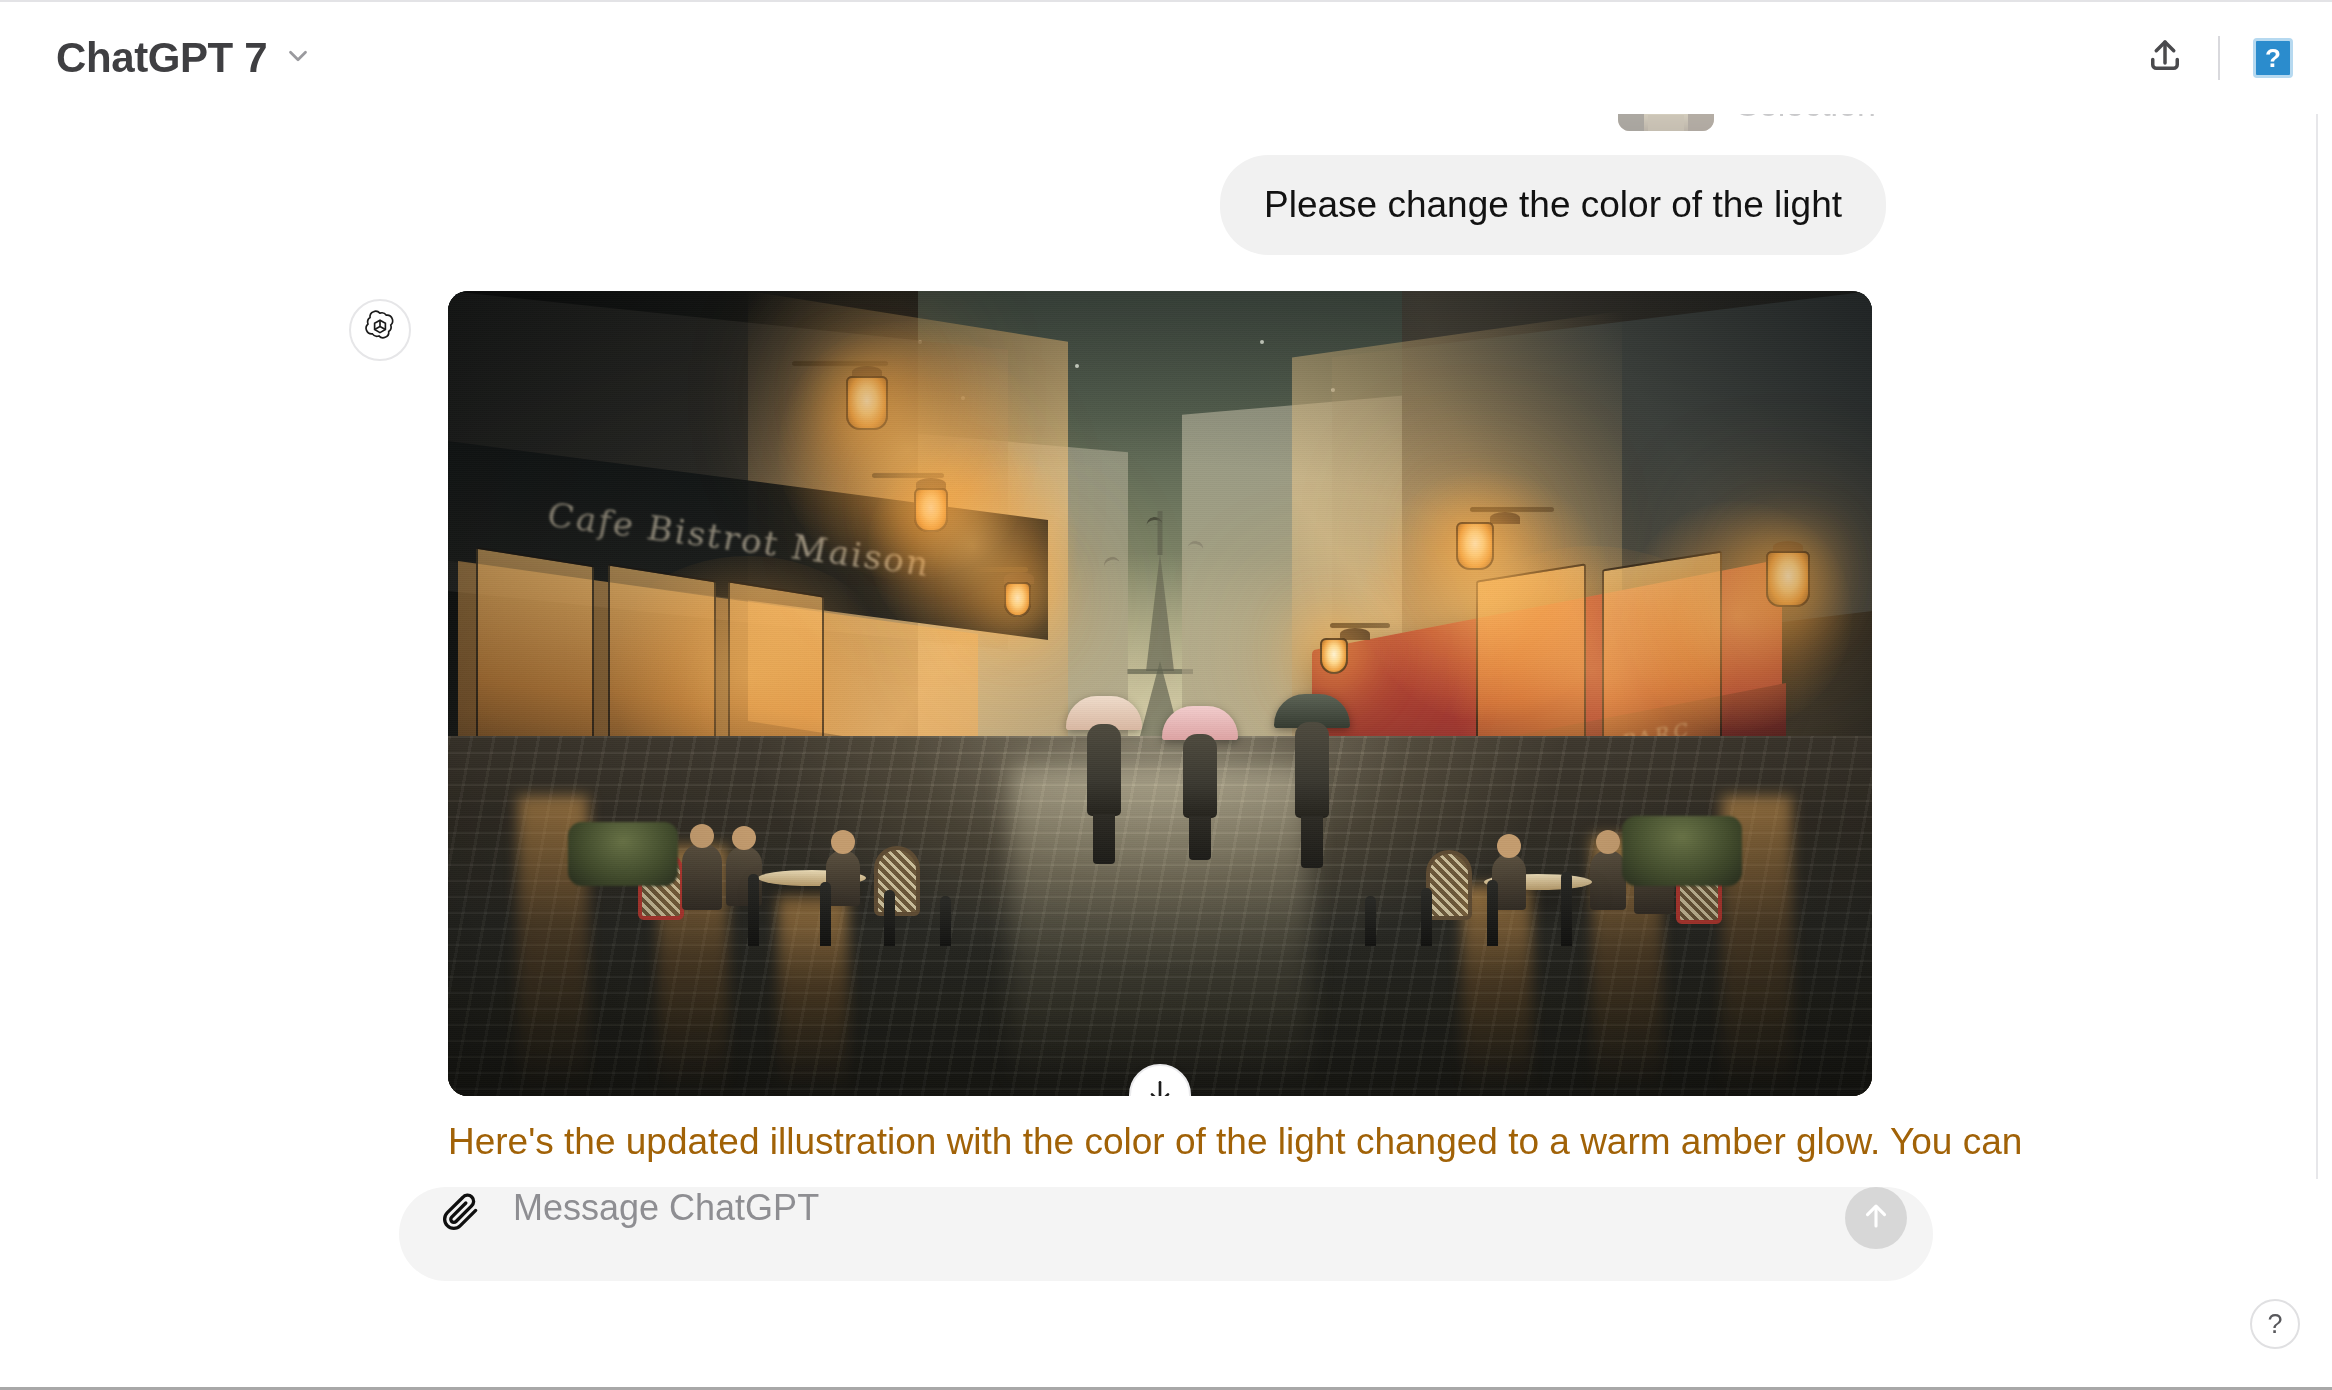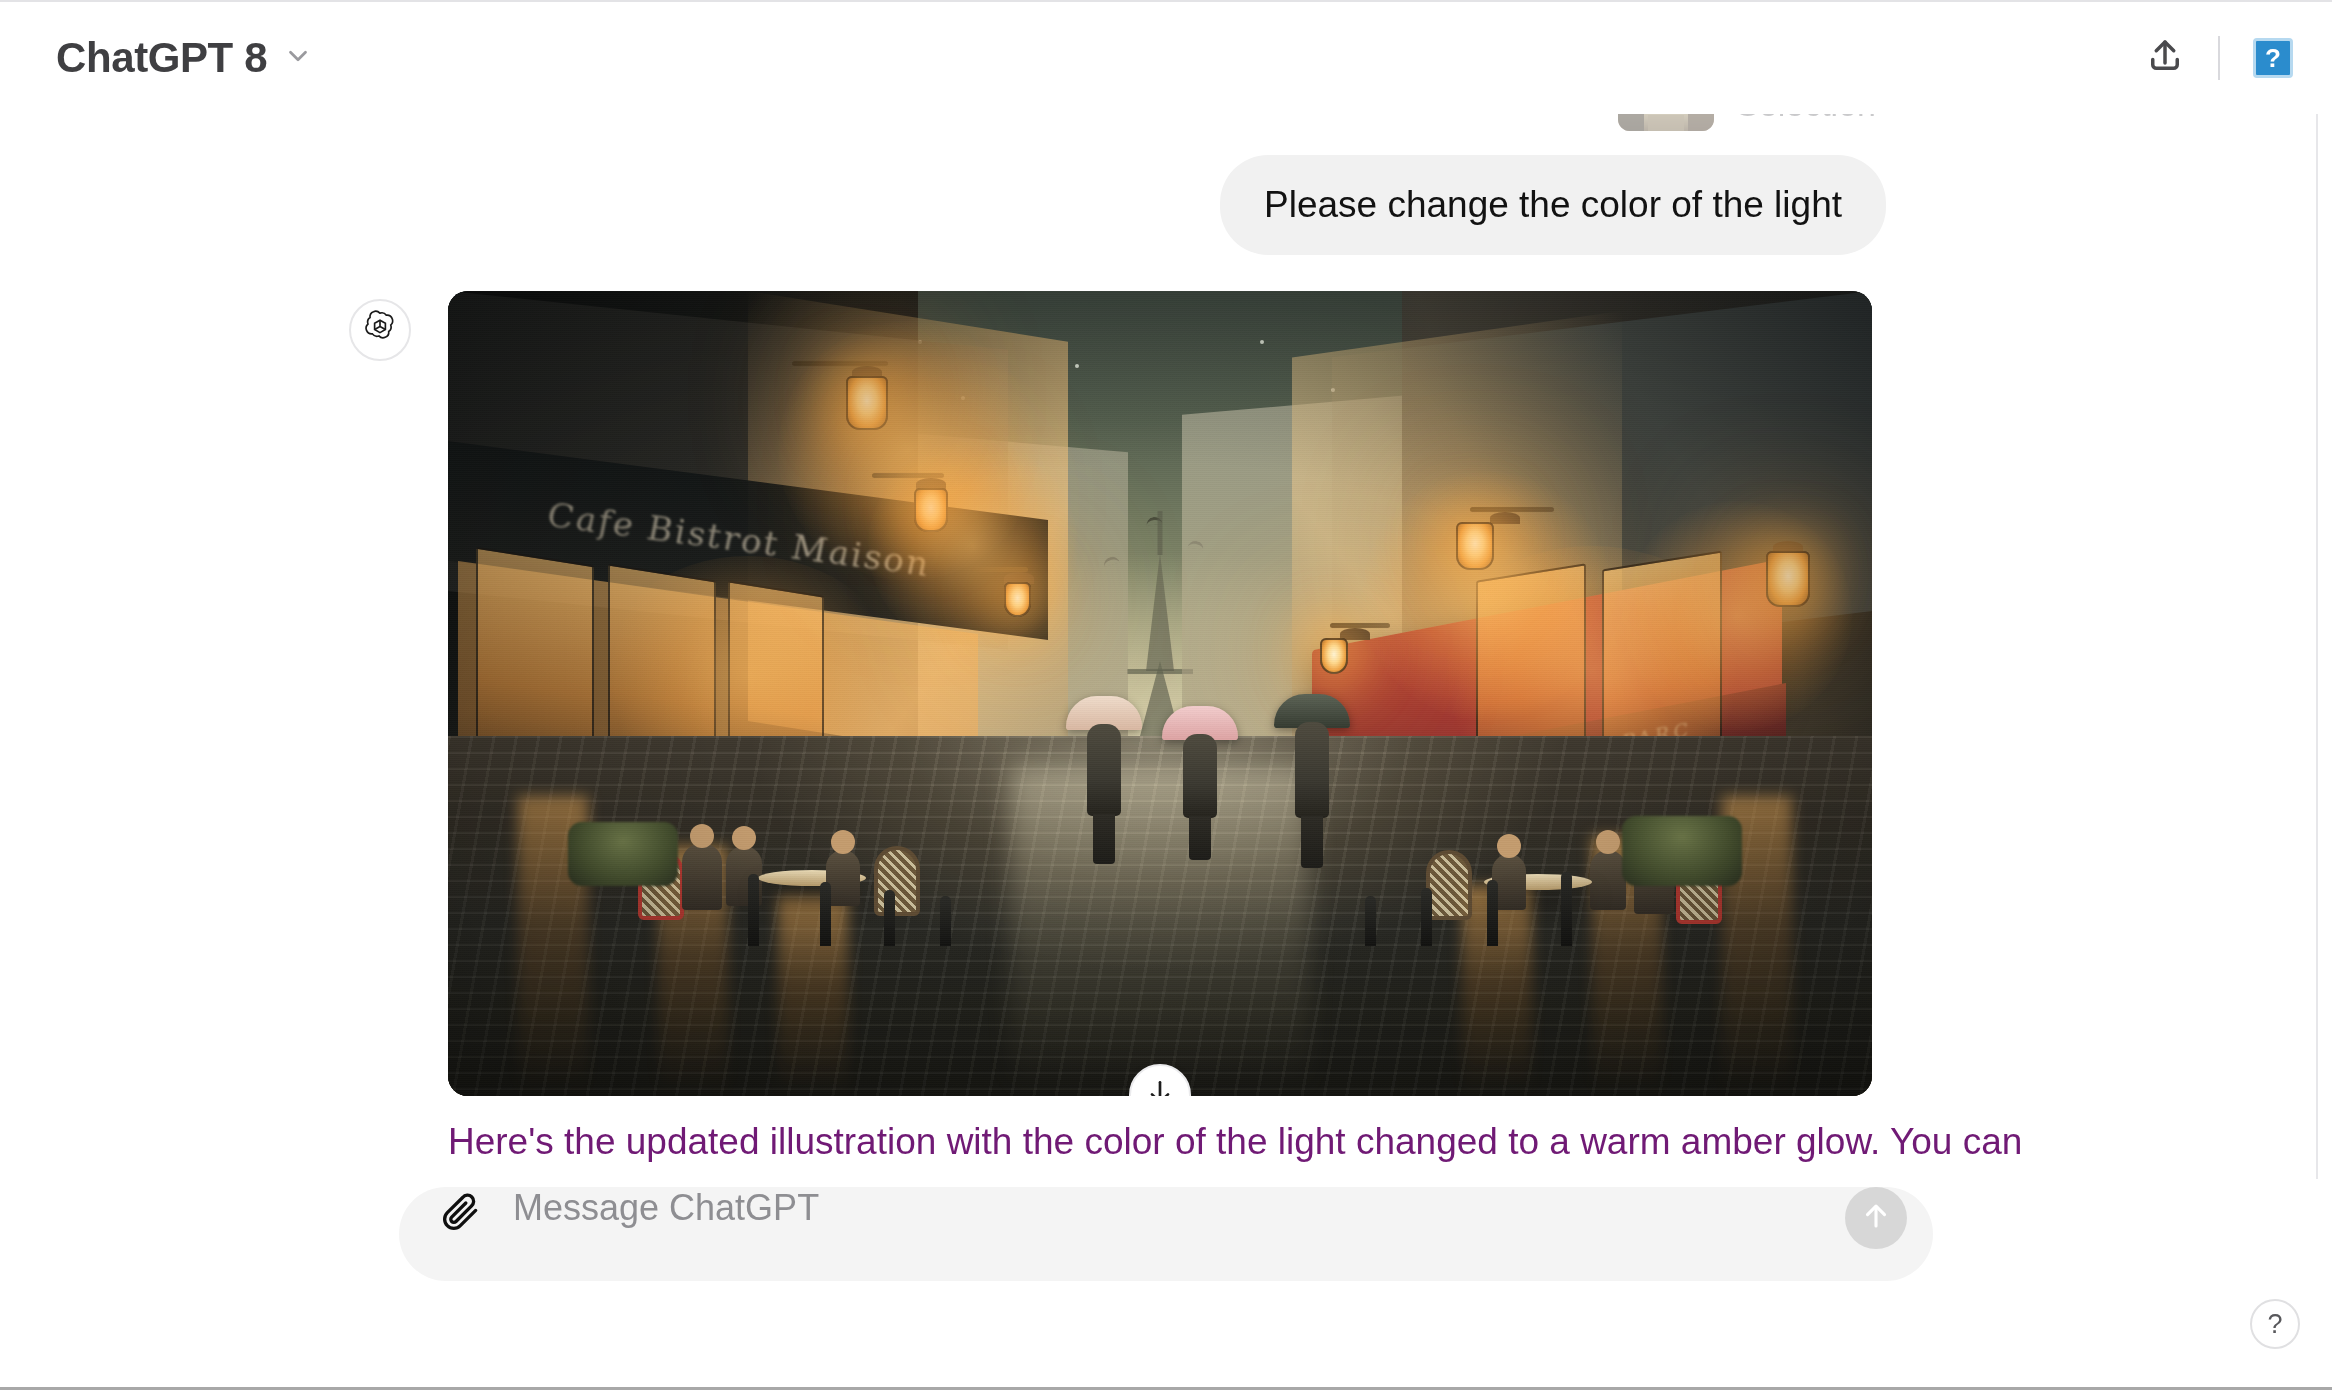--- a/index.html
+++ b/index.html
@@ -493,21 +493,21 @@
     display: flex; align-items: center; justify-content: center;
     cursor: pointer;
     z-index: 25;
     box-shadow: 0 2px 8px rgba(0,0,0,0.08);
   }
 
   #assistant-text {
     margin-top: 22px;
     font-size: 37px;
     line-height: 1.3;
-    color: #701a75;
+    color: #a16207;
     white-space: nowrap;
     margin-left: 2px;
   }
 
   
   #composer-zone {
     position: absolute;
     left: 0; bottom: 0;
     width: 2332px;
     height: 208px;
@@ -584,21 +584,21 @@
   }
 </style>
 </head>
 <body>
 
 <div id="app">
 
   <div id="header">
 
     <div id="model-switcher">
-      <span id="model-title">ChatGPT 8</span>
+      <span id="model-title">ChatGPT 7</span>
       <span class="chev">
         <svg width="30" height="30" viewBox="0 0 24 24" fill="none" stroke="#9a9a9e" stroke-width="2.2" stroke-linecap="round" stroke-linejoin="round">
           <polyline points="6 9 12 15 18 9"></polyline>
         </svg>
       </span>
     </div>
 
     <div id="header-right">
       <div class="hdr-btn">
         <span>

